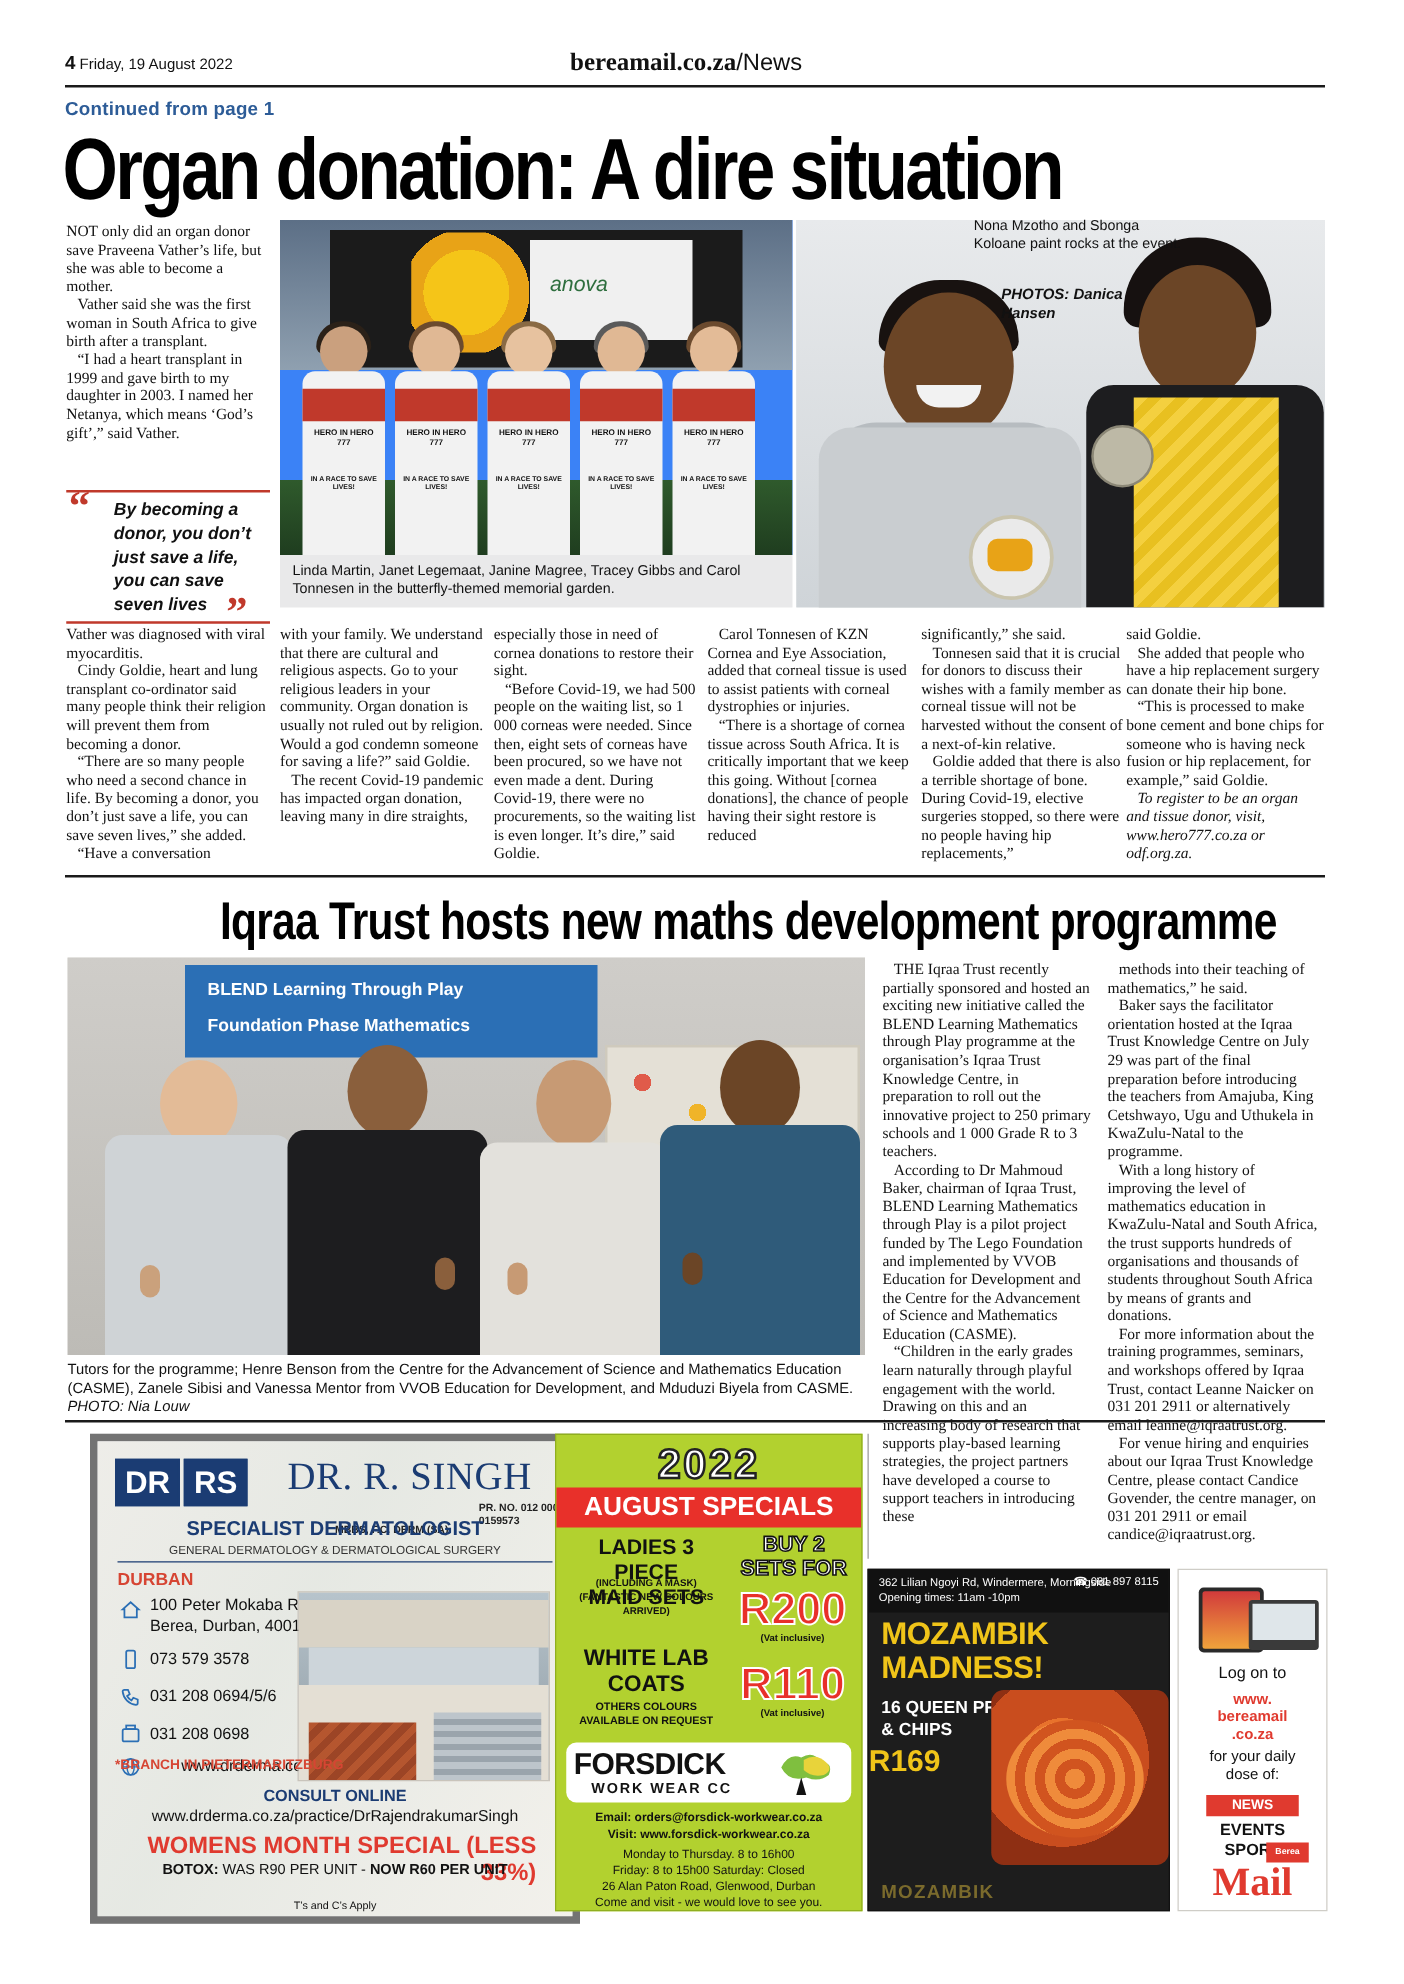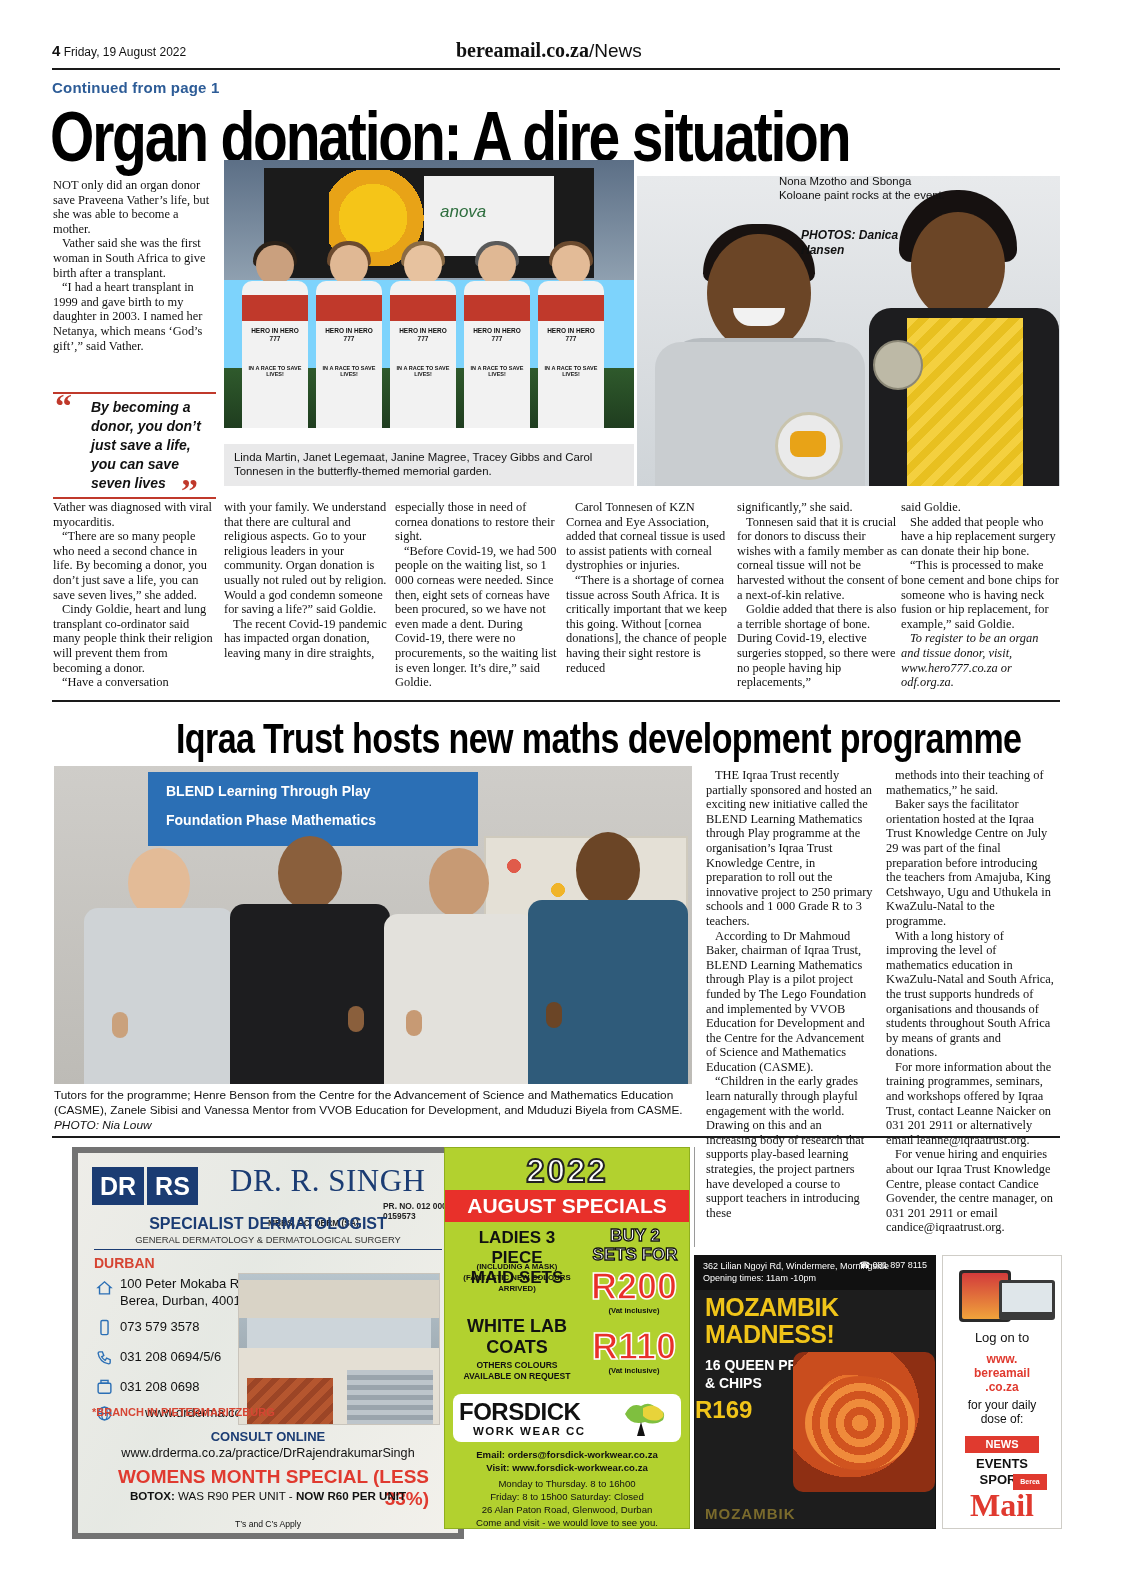--- a/index.html
+++ b/index.html
@@ -30,21 +30,21 @@
   .pq{position:absolute;left:53px;top:392px;width:163px;}
   .pq .rule{width:163px;height:2px;background:#c0392b;}
   .pq .inner{position:relative;padding:4px 0 2px 0;}
   .pq .qopen{position:absolute;left:2px;top:2px;font-size:34px;color:#c0392b;font-family:"Liberation Serif",serif;font-weight:bold;line-height:20px;}
   .pq .qclose{position:absolute;right:18px;bottom:-6px;font-size:34px;color:#c0392b;font-family:"Liberation Serif",serif;font-weight:bold;line-height:20px;}
   .pq .qtext{font-family:"Liberation Sans",sans-serif;font-style:italic;font-weight:bold;font-size:14px;line-height:19px;color:#111;padding-left:38px;}
   .pq .qtext .l2{padding-left:0;display:block;}
   .pq .rule2{width:163px;height:2px;background:#c0392b;margin-top:2px;}
 
   
-  .photo1{position:absolute;left:224px;top:160px;width:410px;height:268px;overflow:hidden;background:#7dd3fc;}
+  .photo1{position:absolute;left:224px;top:176px;width:410px;height:268px;overflow:hidden;background:#3b82f6;}
   .photo1 .sky{position:absolute;left:0;top:0;width:410px;height:120px;background:linear-gradient(#5c6f86,#8fa0b0);}
   .photo1 .banner{position:absolute;left:40px;top:8px;width:330px;height:110px;background:#1b1b1b;}
   .photo1 .ysun{position:absolute;left:105px;top:10px;width:110px;height:96px;background:radial-gradient(circle at 40% 50%, #f5c518 0 42%, #e8a317 42% 62%, #1b1b1b 62%);}
   .photo1 .ban2{position:absolute;left:200px;top:16px;width:130px;height:80px;background:#f0f0f0;}
   .photo1 .ban2 i{display:block;margin:26px 0 0 16px;font-family:"Liberation Sans",sans-serif;font-style:italic;font-size:17px;color:#2e6e3e;}
   .photo1 .grass{position:absolute;left:0;bottom:0;width:410px;height:60px;background:linear-gradient(#2f5a2c,#1f3d1f);}
   .p1row{position:absolute;left:10px;top:70px;width:400px;height:200px;}
   .p1p{position:absolute;bottom:0;width:70px;height:185px;}
   .p1p .head{position:absolute;left:16px;top:0;width:38px;height:40px;border-radius:50%;background:#caa07e;}
   .p1p .hair{position:absolute;left:13px;top:-4px;width:44px;height:26px;border-radius:22px 22px 6px 6px;background:#2b2118;}
@@ -302,22 +302,22 @@
       <div class="coat"></div>
       <div class="yel"></div>
       <div class="medal"></div>
     </div>
   </div>
   <div class="cap2">Nona Mzotho and Sbonga Koloane paint rocks at the event.</div>
   <div class="credit2">PHOTOS: Danica Hansen</div>
 
   <div class="b1 c1 col">
     <p class="noind">Vather was diagnosed with viral myocarditis.</p>
+    <p>Cindy Goldie, heart and lung transplant co-ordinator said many people think their religion will prevent them from becoming a donor.</p>
     <p>“There are so many people who need a second chance in life. By becoming a donor, you don’t just save a life, you can save seven lives,” she added.</p>
-    <p>Cindy Goldie, heart and lung transplant co-ordinator said many people think their religion will prevent them from becoming a donor.</p>
     <p>“Have a conversation</p>
   </div>
   <div class="b1 c2 col">
     <p class="noind">with your family. We understand that there are cultural and religious aspects. Go to your religious leaders in your community. Organ donation is usually not ruled out by religion. Would a god condemn someone for saving a life?” said Goldie.</p>
     <p>The recent Covid-19 pandemic has impacted organ donation, leaving many in dire straights,</p>
   </div>
   <div class="b1 c3 col">
     <p class="noind">especially those in need of cornea donations to restore their sight.</p>
     <p>“Before Covid-19, we had 500 people on the waiting list, so 1 000 corneas were needed. Since then, eight sets of corneas have been procured, so we have not even made a dent. During Covid-19, there were no procurements, so the waiting list is even longer. It’s dire,” said Goldie.</p>
   </div>

